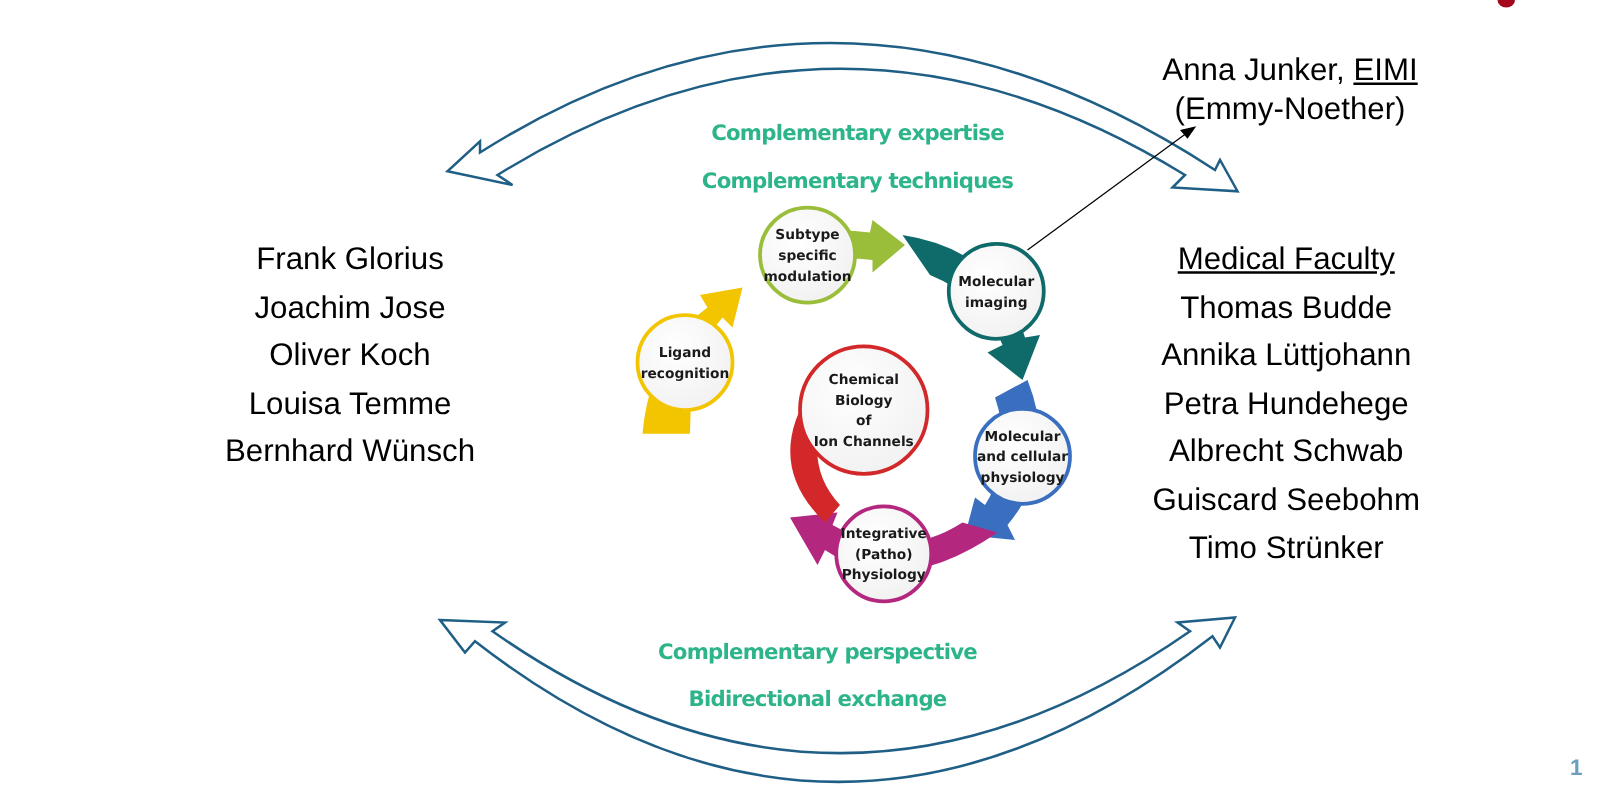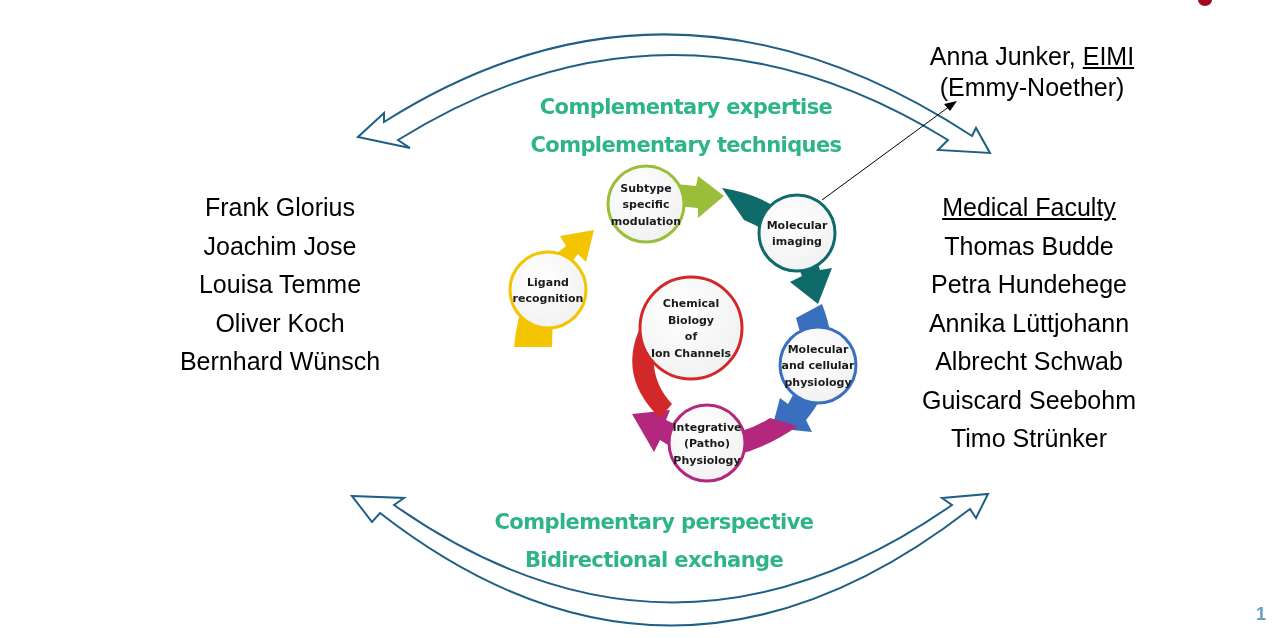--- a/index.html
+++ b/index.html
@@ -3,21 +3,21 @@
 <meta charset="utf-8">
 <style>
   html, body { margin:0; padding:0; background:#ffffff; }
   body { width:1278px; height:638px; position:relative; overflow:hidden; font-family:"Liberation Sans", sans-serif; color:#000; }
   .col { position:absolute; text-align:center; font-size:25px; line-height:38.5px; }
   .col .head { text-decoration:underline; }
   #left-col { left:60px; top:188px; width:440px; }
   #right-col { left:898px; top:188px; width:262px; }
   #anna { position:absolute; left:900px; top:41px; width:264px; text-align:center; font-size:25px; line-height:31px; }
   #anna .u { text-decoration:underline; }
-  .green { position:absolute; color:#2db48a; font-weight:bold; font-size:21px; text-align:center; font-family:"DejaVu Sans", sans-serif; letter-spacing:-0.6px; }
+  .green { position:absolute; color:#2db48a; font-weight:bold; font-size:17px; text-align:center; font-family:"DejaVu Sans", sans-serif; letter-spacing:-0.6px; }
   #top-green { left:480px; top:88px; width:412px; line-height:38px; }
   #bot-green { left:448px; top:503px; width:412px; line-height:38px; }
   svg#diagram { position:absolute; left:0; top:0; }
   .ctext { font-family:"DejaVu Sans", sans-serif; font-weight:bold; font-size:11px; fill:#1a1a1a; text-anchor:middle; }
   #page-num { position:absolute; left:1256px; top:604px; color:#6a9fc0; font-size:18px; font-weight:bold; }
   #logo-dot { position:absolute; left:1198px; top:-6px; width:14px; height:12px; border-radius:50%; background:#a4081d; }
 </style>
 </head>
 <body>
 
@@ -92,30 +92,30 @@
 </div>
 
 <div id="bot-green" class="green">
   <div>Complementary perspective</div>
   <div>Bidirectional exchange</div>
 </div>
 
 <div id="left-col" class="col">
   <div>Frank Glorius</div>
   <div>Joachim Jose</div>
+  <div>Oliver Koch</div>
   <div>Louisa Temme</div>
-  <div>Oliver Koch</div>
   <div>Bernhard Wünsch</div>
 </div>
 
 <div id="right-col" class="col">
   <div class="head">Medical Faculty</div>
   <div>Thomas Budde</div>
+  <div>Annika Lüttjohann</div>
   <div>Petra Hundehege</div>
-  <div>Annika Lüttjohann</div>
   <div>Albrecht Schwab</div>
   <div>Guiscard Seebohm</div>
   <div>Timo Strünker</div>
 </div>
 
 <div id="anna">
   <div><span>Anna Junker, </span><span class="u">EIMI</span></div>
   <div>(Emmy-Noether)</div>
 </div>
 

